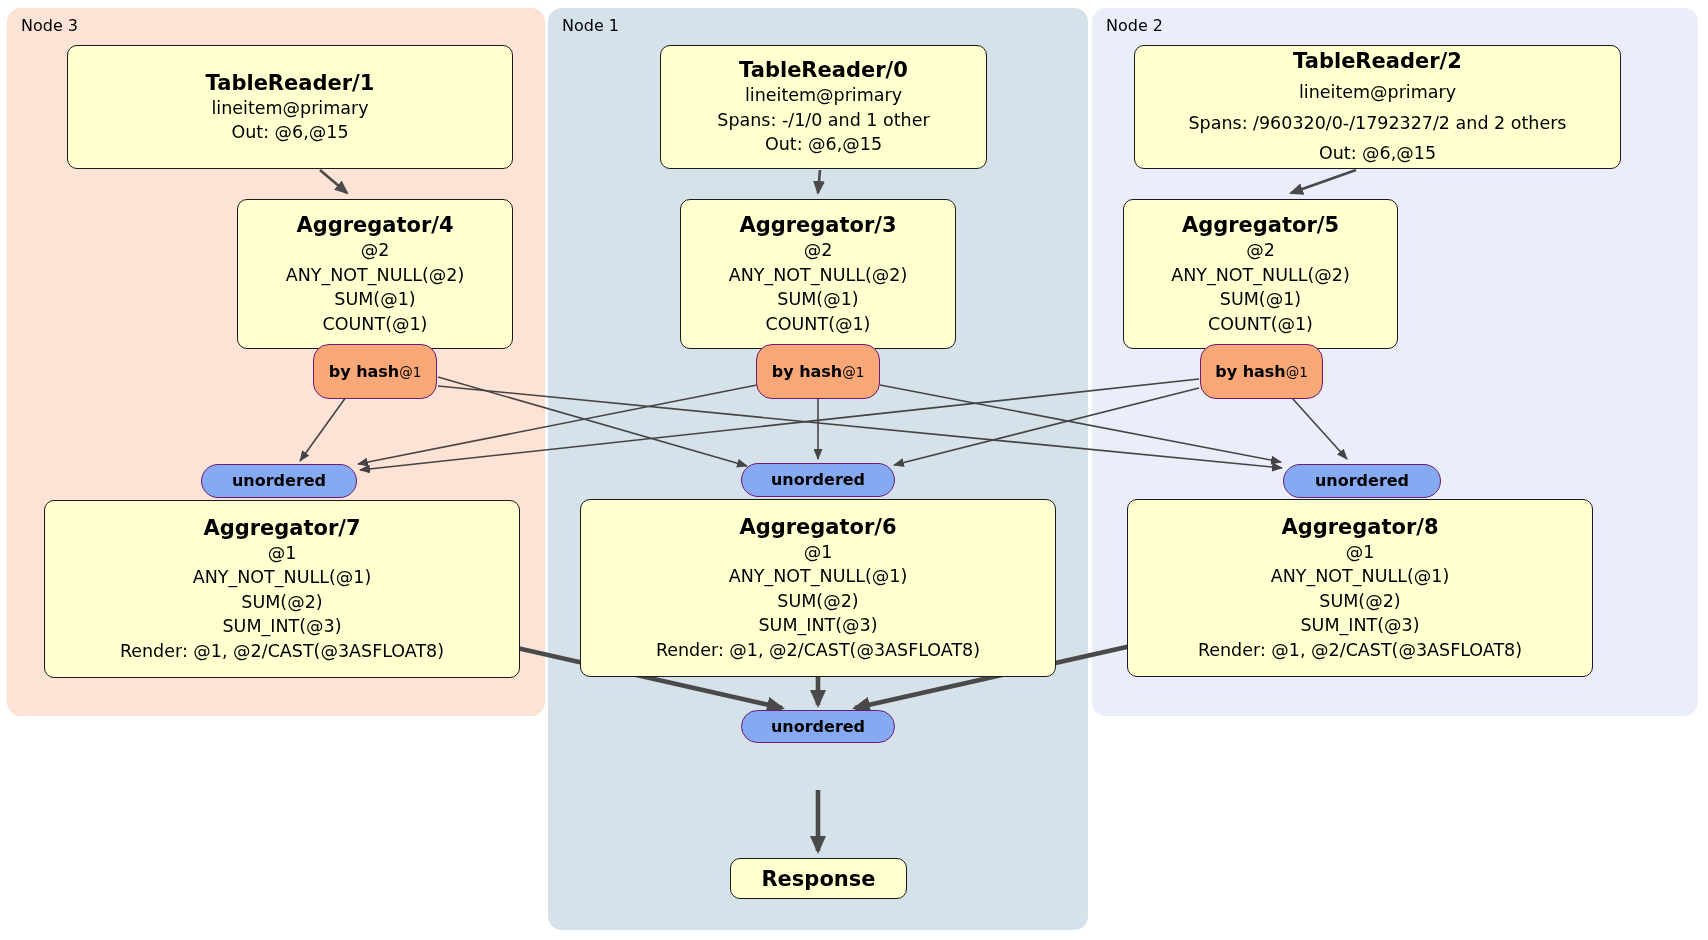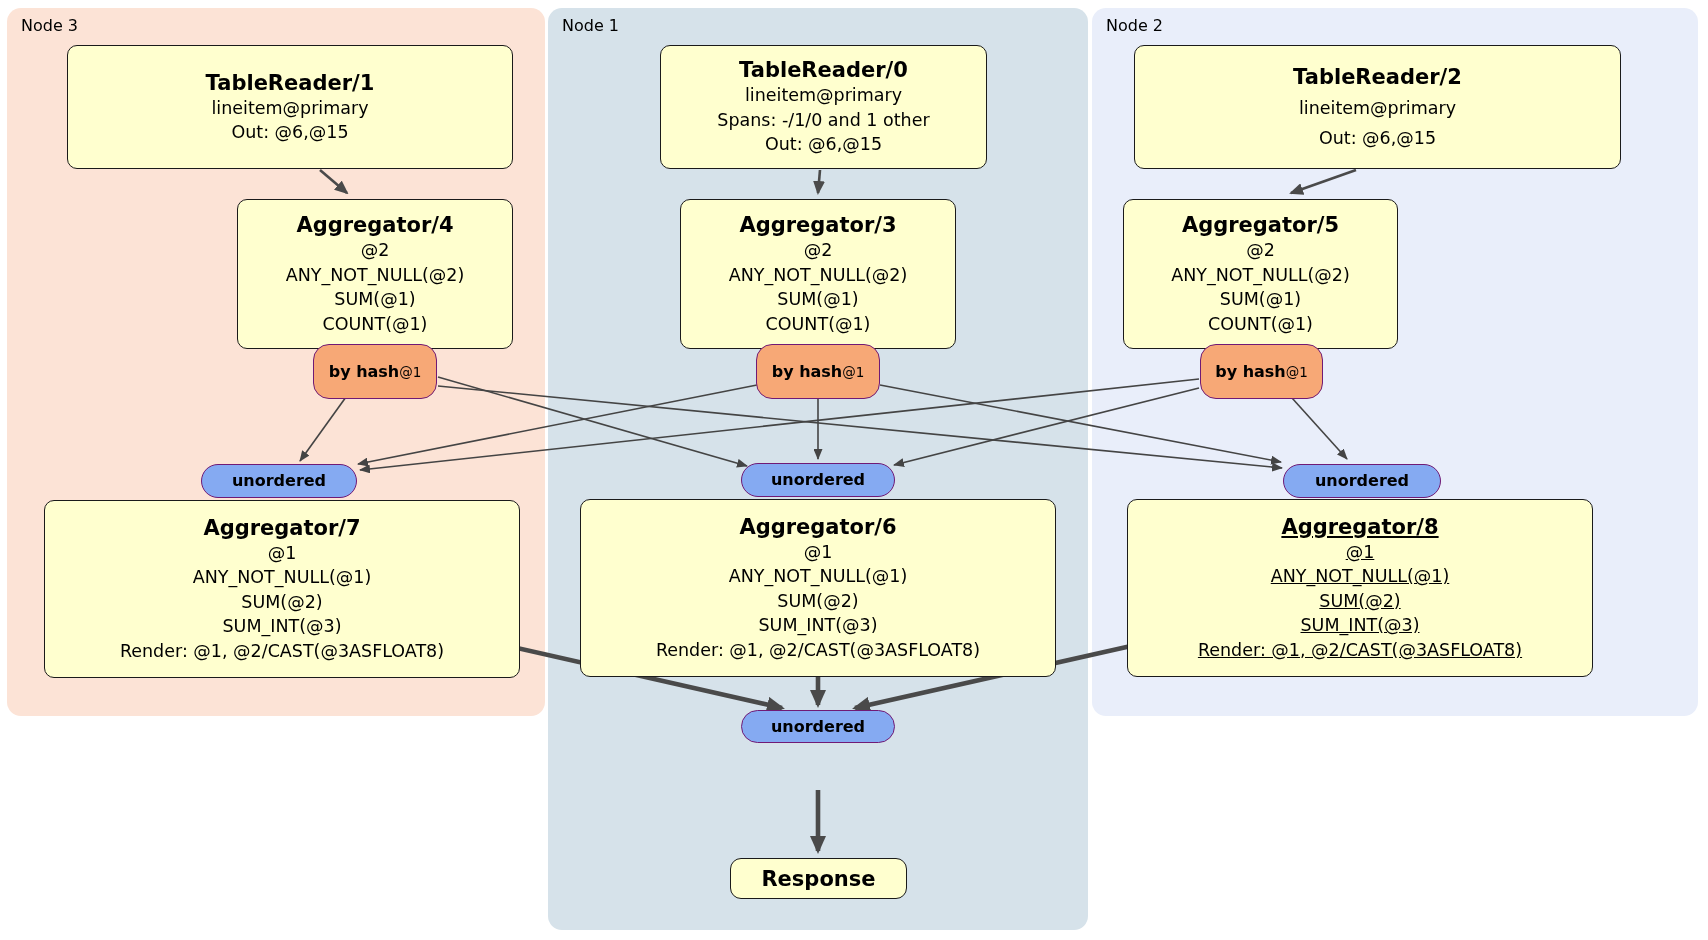--- a/index.html
+++ b/index.html
@@ -135,20 +135,21 @@
   </div>
   <div class="box" style="left:660px;top:45px;width:327px;height:124px;">
     <div class="box-title">TableReader/0</div>
     <div class="box-line">lineitem@primary</div>
     <div class="box-line">Spans: -/1/0 and 1 other</div>
     <div class="box-line">Out: @6,@15</div>
   </div>
   <div class="box" style="left:1134px;top:45px;width:487px;height:124px;gap:6px;">
     <div class="box-title">TableReader/2</div>
     <div class="box-line">lineitem@primary</div>
+    <div class="box-line">Spans: /960320/0-/1792327/2 and 2 others</div>
     <div class="box-line">Out: @6,@15</div>
   </div>
 
   <div class="box" style="left:237px;top:199px;width:276px;height:150px;">
     <div class="box-title">Aggregator/4</div>
     <div class="box-line">@2</div>
     <div class="box-line">ANY_NOT_NULL(@2)</div>
     <div class="box-line">SUM(@1)</div>
     <div class="box-line">COUNT(@1)</div>
   </div>
@@ -199,29 +200,29 @@
     <div class="box-line">Render: @1, @2/CAST(@3ASFLOAT8)</div>
   </div>
   <div class="box" style="left:580px;top:499px;width:476px;height:178px;">
     <div class="box-title">Aggregator/6</div>
     <div class="box-line">@1</div>
     <div class="box-line">ANY_NOT_NULL(@1)</div>
     <div class="box-line">SUM(@2)</div>
     <div class="box-line">SUM_INT(@3)</div>
     <div class="box-line">Render: @1, @2/CAST(@3ASFLOAT8)</div>
   </div>
-  <div class="box" style="left:1127px;top:499px;width:466px;height:178px;text-decoration:underline;">
+  <div class="box" style="left:1127px;top:499px;width:466px;height:178px;">
     <div class="box-title">Aggregator/8</div>
     <div class="box-line">@1</div>
     <div class="box-line">ANY_NOT_NULL(@1)</div>
     <div class="box-line">SUM(@2)</div>
     <div class="box-line">SUM_INT(@3)</div>
     <div class="box-line">Render: @1, @2/CAST(@3ASFLOAT8)</div>
   </div>
 
   <div class="pill pill-stream" style="left:741px;top:710px;width:154px;height:33px;">
     <div class="pill-label">unordered</div>
   </div>
-  <div class="box" style="left:730px;top:858px;width:177px;height:41px;border-radius:11px;">
+  <div class="box" style="left:730px;top:858px;width:177px;height:41px;">
     <div class="box-title">Response</div>
   </div>
 
 </div>
 
 </body></html>

